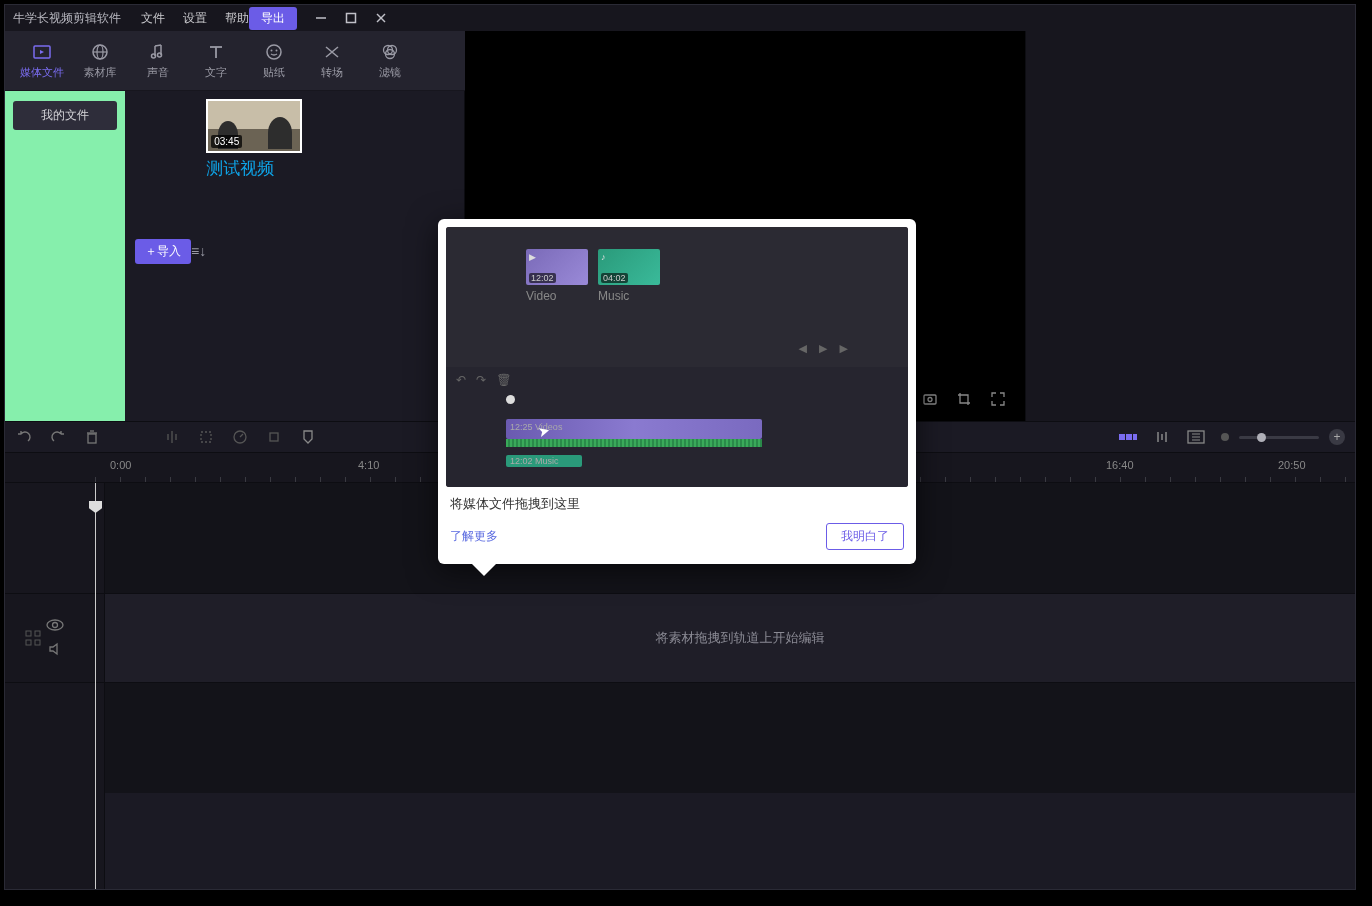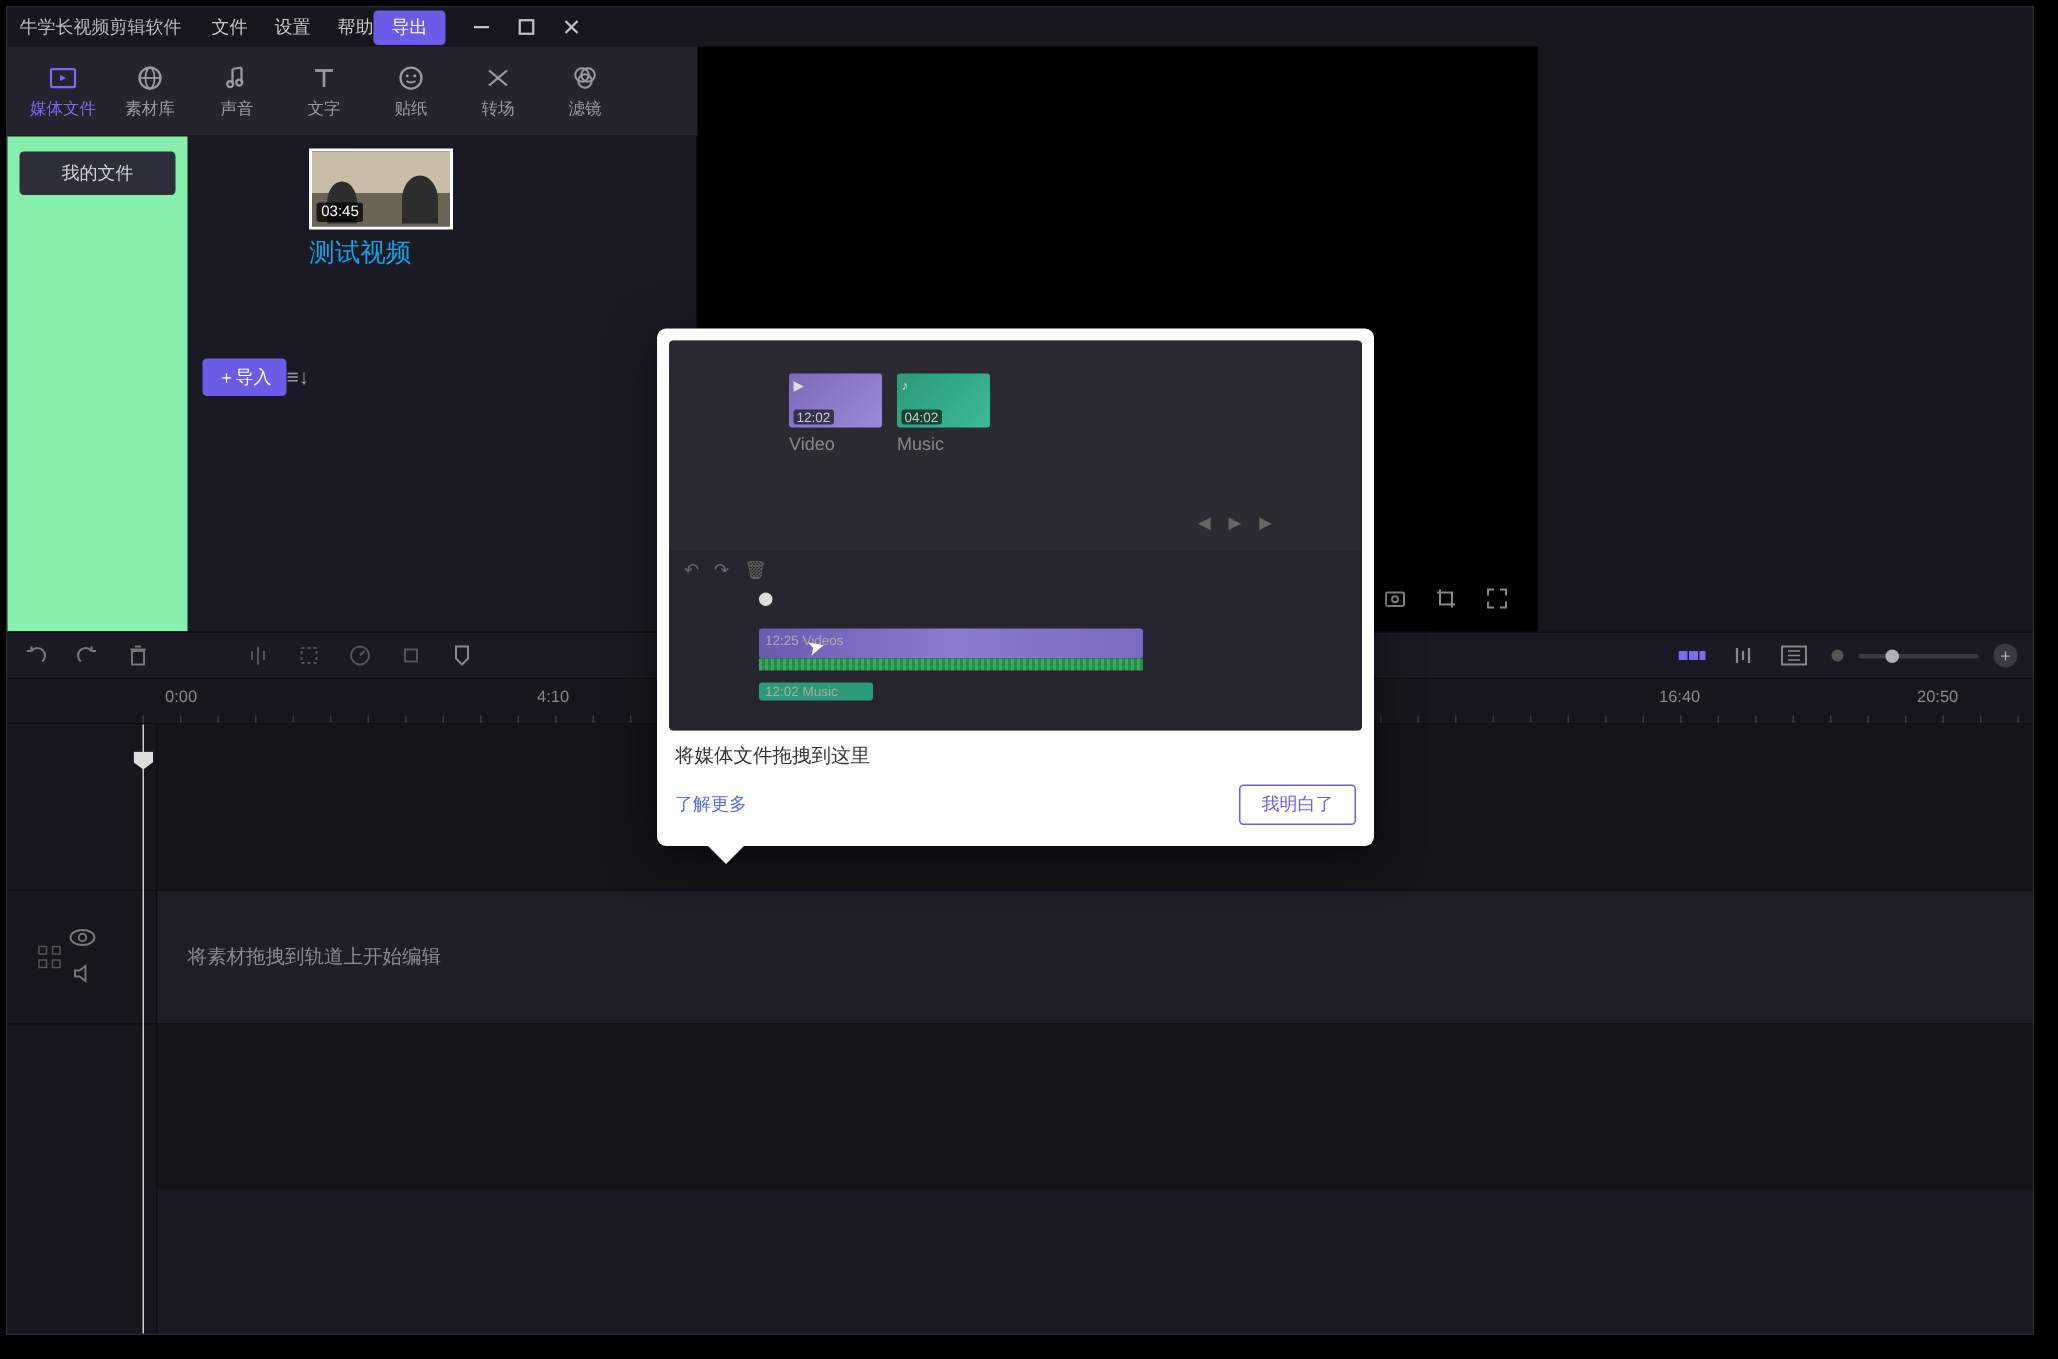--- a/index.html
+++ b/index.html
@@ -60,21 +60,21 @@
   .playhead-head { position:absolute; left:84px; top:18px; width:13px; height:12px; background:#ddd; clip-path: polygon(0 0, 100% 0, 100% 60%, 50% 100%, 0 60%); z-index:6;}
   .tracks { flex:1; display:flex; position:relative; }
   .track-heads { width:100px; background:#17161e; border-right:1px solid #0d0d12; display:flex; flex-direction:column; }
   .track-head-row { flex:0 0 auto; display:flex; align-items:center; justify-content:center; color:#666; }
   .track-head-row.h1 { height:110px; }
   .track-head-row.h2 { height:90px; flex-direction:column; gap:10px; border-top:1px solid #0d0d12; border-bottom:1px solid #0d0d12;}
   .track-head-row.h3 { height:110px; }
   .track-body { flex:1; position:relative; }
   .track-lane { position:absolute; left:0; right:0; }
   .lane1 { top:0; height:110px; background:#131319; }
-  .lane2 { top:110px; height:90px; background:#1f1e28; display:flex; align-items:center; padding-left:20px; border-top:1px solid #0d0d12; border-bottom:1px solid #0d0d12;}
+  .lane2 { top:110px; height:90px; background:#1f1e28; display:flex; align-items:center; padding-left:20px; border-top:1px solid #0d0d12; border-bottom:1px solid #0d0d12;justify-content:center;}
   .lane2 .hint { color:#8a8a94; font-size:13px; }
   .lane3 { top:200px; height:110px; background:#131319; }
   
   .popover { position:absolute; left:438px; top:219px; width:478px; background:#fff; border-radius:6px; box-shadow:0 6px 30px rgba(0,0,0,.6); z-index:50; overflow:visible; }
   .popover-inner { padding:8px; }
   .demo-img { width:462px; height:260px; background:#2b2a33; border-radius:3px; position:relative; overflow:hidden; }
   .demo-upper { position:absolute; left:0; right:0; top:0; height:140px; background:#2b2a33; }
   .demo-clip { position:absolute; top:22px; width:62px; }
   .demo-clip .dthumb { width:62px; height:36px; border-radius:2px; position:relative; }
   .demo-clip.video .dthumb { background:linear-gradient(135deg,#7a6ab8,#9a8ad8); }

